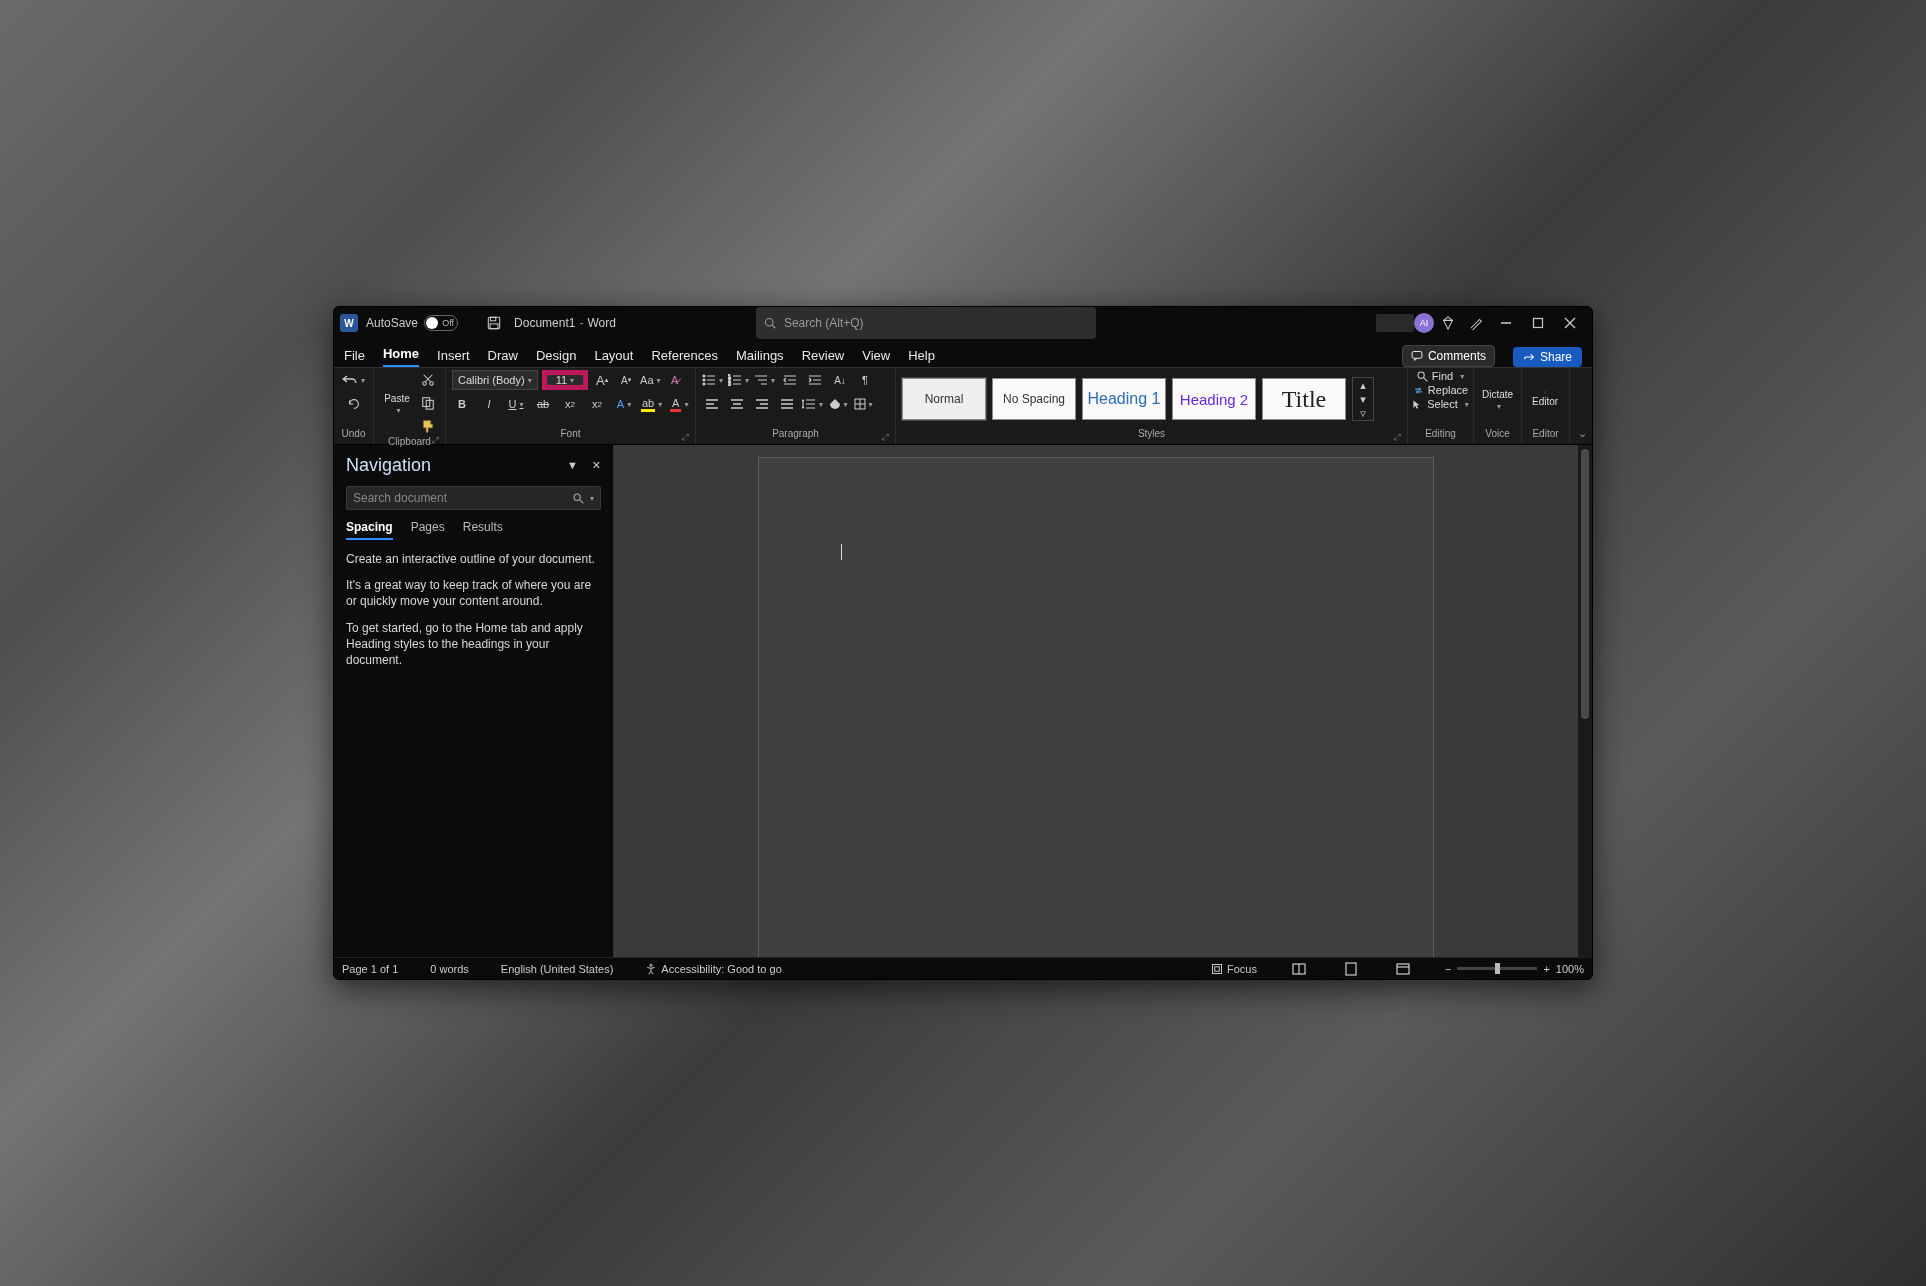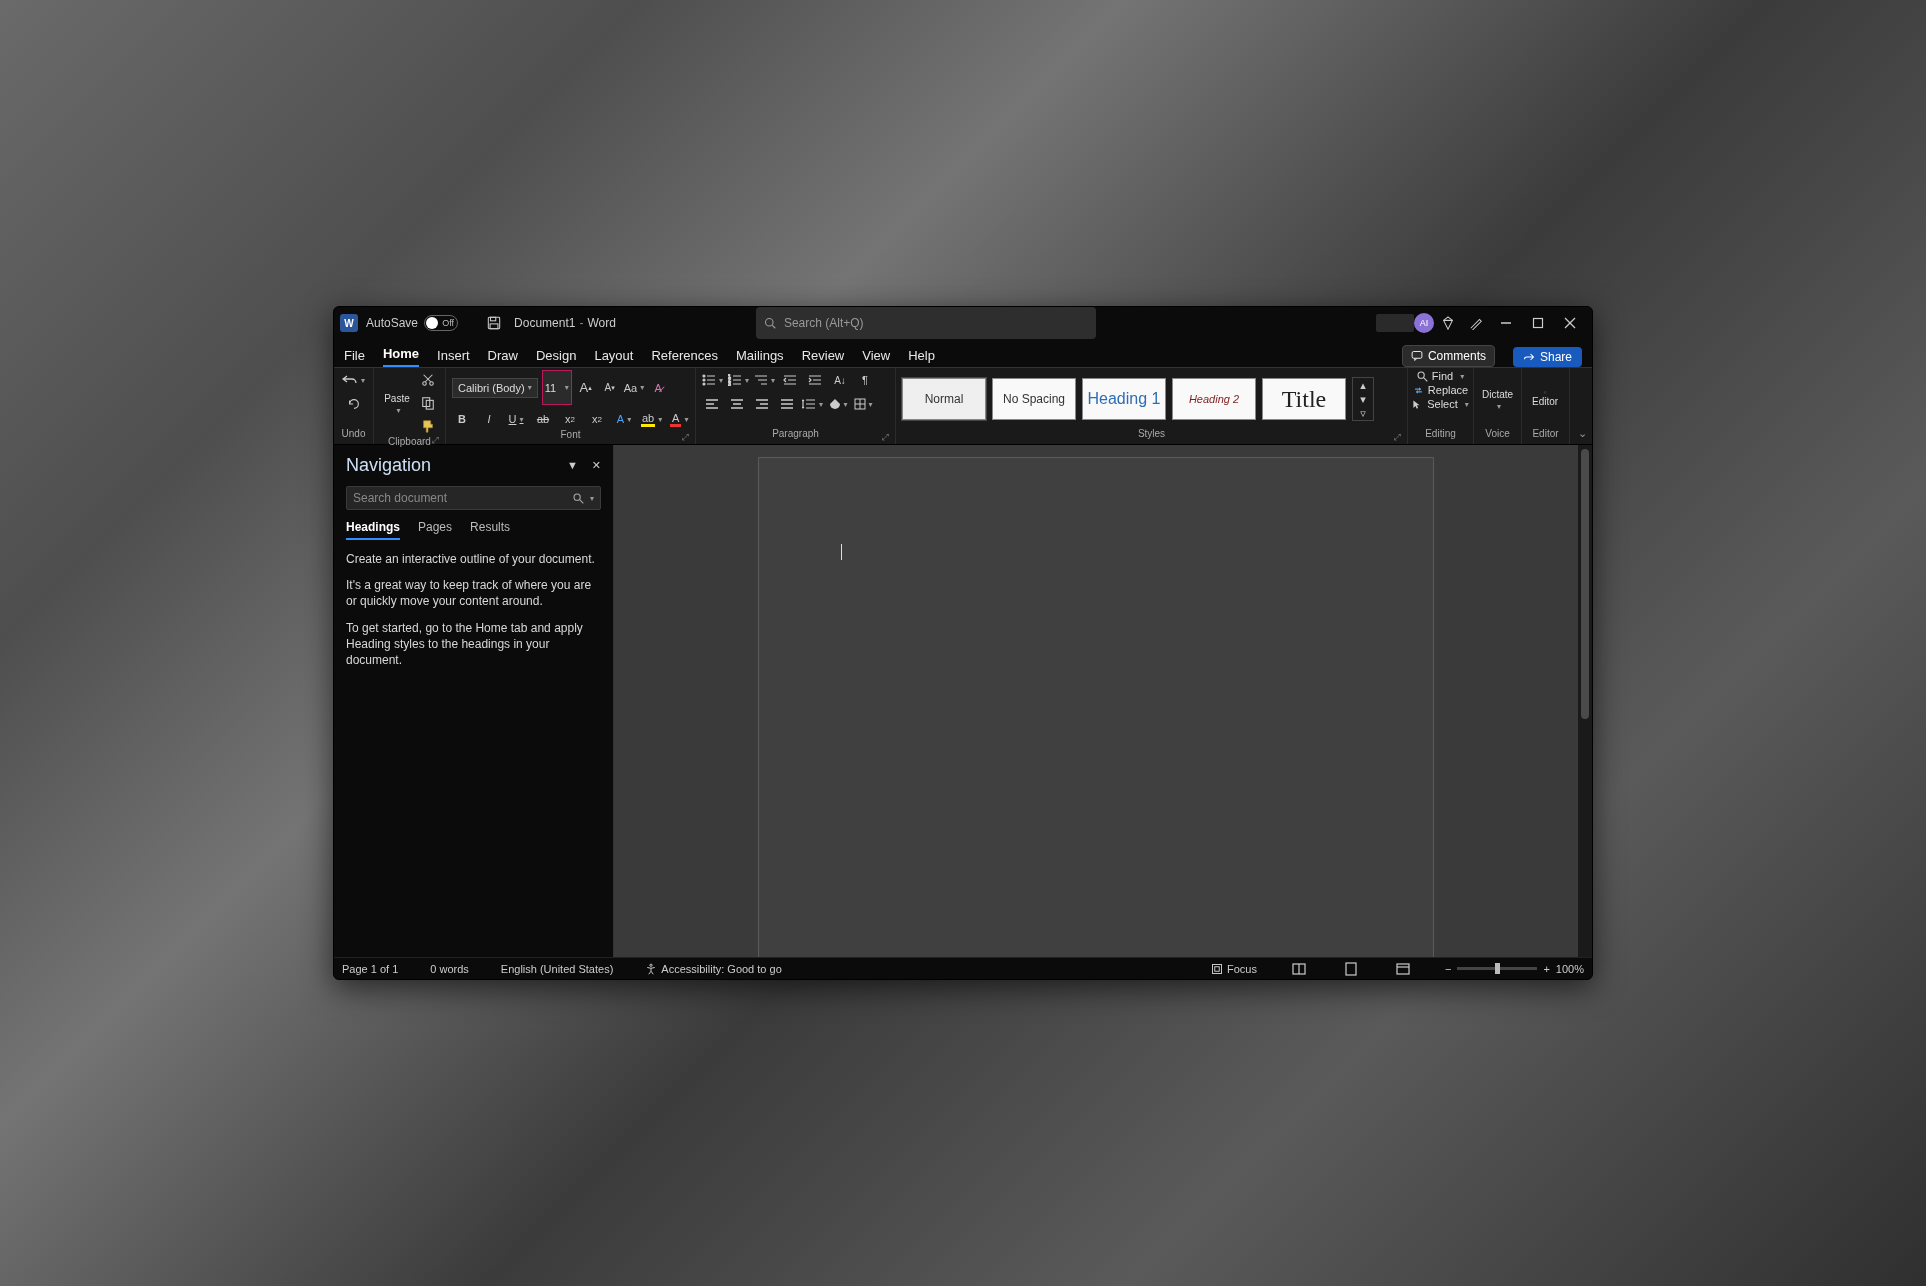--- a/index.html
+++ b/index.html
@@ -35,27 +35,27 @@
   .share-btn{background:#185abd;border-radius:4px;padding:3px 10px;font-size:12px;color:#fff;display:flex;align-items:center;gap:5px;}
   
   .ribbon{height:78px;background:#1a1a1a;border-top:1px solid #333;border-bottom:1px solid #000;display:flex;color:#ddd;font-size:11px;}
   .rgroup{border-right:1px solid #2b2b2b;display:flex;flex-direction:column;padding:2px 6px 0 6px;}
   .rcontent{flex:1;display:flex;align-items:center;gap:4px;}
   .rlabel{height:16px;text-align:center;color:#aaa;font-size:10px;position:relative;}
   .rlabel .dlg{position:absolute;right:0;bottom:1px;color:#888;font-size:9px;}
   .ico{min-width:20px;height:20px;display:flex;align-items:center;justify-content:center;color:#ccc;}
   .big{flex-direction:column;gap:2px;font-size:10px;color:#ddd;padding:2px 4px;text-align:center;min-width:34px;}
   .fontsel{background:#2b2b2b;border:1px solid #444;height:20px;font-size:11px;color:#ddd;padding:0 5px;display:flex;align-items:center;min-width:82px;justify-content:space-between;}
-  .sizesel{background:#2b2b2b;border:1px solid #be185d;height:35px;font-size:11px;color:#ddd;padding:0 2px;display:flex;align-items:center;min-width:30px;justify-content:space-between;}
+  .sizesel{background:#2b2b2b;border:5px solid #be185d;height:20px;font-size:11px;color:#ddd;padding:0 9px;display:flex;align-items:center;min-width:30px;justify-content:space-between;}
   .chev{font-size:8px;color:#999;margin-left:3px;}
   .styles-row{display:flex;gap:6px;align-items:center;}
   .stylecard{width:84px;height:42px;background:#f9f9f9;border:1px solid #888;display:flex;align-items:center;justify-content:center;font-size:12px;color:#333;}
   .stylecard.sel{outline:1px solid #444;background:#efefef;}
   .stylecard.h1{color:#2e6db3;font-size:16px;}
-  .stylecard.h2{color:#7f1d1d;font-size:11px;font-style:italic;}
+  .stylecard.h2{color:#6d28d9;font-size:15px;}
   .stylecard.title{font-size:24px;font-family:"Times New Roman",serif;color:#222;}
   .editcol{display:flex;flex-direction:column;gap:2px;font-size:11px;}
   .editrow{display:flex;align-items:center;gap:4px;padding:0 2px;}
   
   .bodyarea{flex:1;display:flex;background:#000;overflow:hidden;}
   .navpane{width:280px;background:#0b0b0b;border-right:1px solid #333;padding:10px 12px;color:#d8d8d8;font-size:12px;display:flex;flex-direction:column;gap:10px;}
   .navhead{display:flex;align-items:center;color:#cfe0f5;font-size:18px;font-weight:400;}
   .navheadctl{margin-left:auto;display:flex;gap:14px;color:#ccc;font-size:11px;}
   .navsearch{background:#262626;border:1px solid #3a3a3a;height:24px;border-radius:2px;display:flex;align-items:center;padding:0 6px;color:#888;justify-content:space-between;}
   .navtabs{display:flex;gap:18px;font-size:12px;border-bottom:1px solid transparent;}
@@ -459,21 +459,21 @@
         <span>Search document</span>
         <span style="display:flex;align-items:center;gap:3px;">
               <svg width="11" height="11" viewBox="0 0 16 16" fill="none" stroke="#aaa" stroke-width="1.6">
                 <circle cx="6" cy="6" r="4.5"></circle>
                 <line x1="10" y1="10" x2="15" y2="15"></line>
               </svg>
               <span class="chev">▾</span>
             </span>
       </div>
       <div class="navtabs">
-        <span class="navtab active">Headings</span>
+        <span class="navtab active">Spacing</span>
         <span class="navtab">Pages</span>
         <span class="navtab">Results</span>
       </div>
       <div class="navtext">
         <p>Create an interactive outline of your document.</p>
         <p>It's a great way to keep track of where you are or quickly move your content around.</p>
         <p>To get started, go to the Home tab and apply Heading styles to the headings in your document.</p>
       </div>
     </div>
     <div class="docarea">

